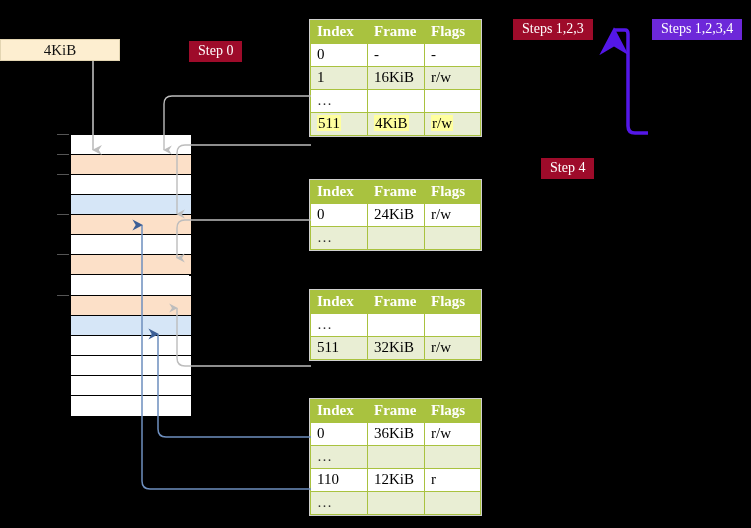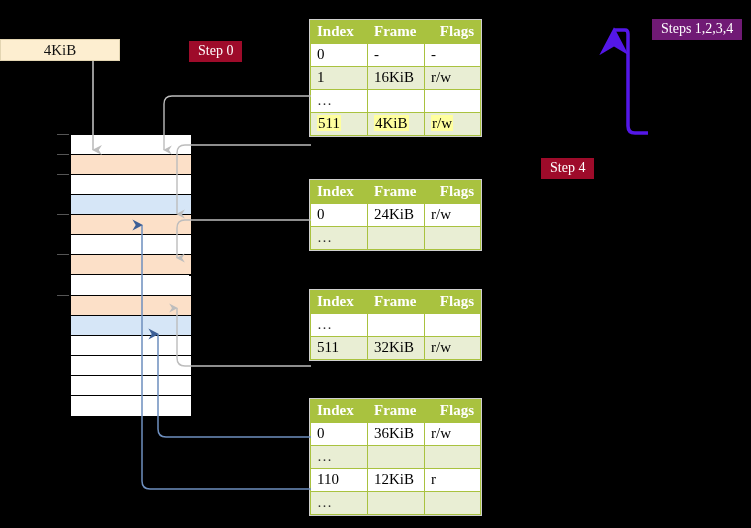--- a/index.html
+++ b/index.html
@@ -23,21 +23,21 @@
   }
 
   
   .badge{
     position:absolute;box-sizing:border-box;
     padding:2px 9px 3px 9px;
     font-size:14px;color:#ffffff;white-space:nowrap;
     line-height:1.15;
   }
   .badge.red{background:#9e0b2a;}
-  .badge.blue{background:#701a75;font-family:Liberation Serif, serif;}
+  .badge.blue{background:#6d28d9;font-family:Liberation Serif, serif;}
   #badge-step0{left:189px;top:41px;}
   #badge-step4{left:521px;top:158px;margin-left:20px;}
   #badge-steps123{left:513px;top:19px;}
   #badge-steps1234{left:652px;top:19px;}
 
   
   #memcol{
     position:absolute;left:70px;top:134px;width:120px;height:281px;
     box-sizing:border-box;border:1px solid #000;
     background:#fff;
@@ -70,21 +70,21 @@
   .ptable th{
     background:#a9c23f;color:#ffffff;font-weight:bold;
     border:1px solid #a9c23f;
     font-size:15px;
   }
   .ptable td.c-idx{width:57px;}
   .ptable td.c-frm{width:57px;}
   .ptable td.c-flg{width:56px;}
   .ptable th.c-idx{width:57px;margin-top:36px;}
   .ptable th.c-frm{width:57px;margin-top:32px;}
-  .ptable th.c-flg{width:56px;text-align:right;}
+  .ptable th.c-flg{width:56px;}
   tr.alt td{background:#e9eed4;}
   tr.plain td{background:#ffffff;}
   .hl{background:#ffff9e;padding:0 1px;}
   .dots{letter-spacing:1px;color:#333;}
 
   #t1{left:310px;top:20px;}
   #t2{left:310px;top:180px;}
   #t3{left:310px;top:290px;}
   #t4{left:310px;top:399px;}
 </style>
@@ -92,20 +92,21 @@
 <body>
 
 <div id="stage">
 
   <div class="kib-box">
     <span>4KiB</span>
   </div>
 
   <div id="badge-step0" class="badge red">Step 0</div>
   <div id="badge-step4" class="badge red">Step 4</div>
+  <div id="badge-steps123" class="badge red">Steps 1,2,3</div>
   <div id="badge-steps1234" class="badge blue">Steps 1,2,3,4</div>
 
   <div id="memcol">
       <div class="memrow m-white" style="top: 0px; height: 20.0714px;"></div>
       <div class="memrow m-peach" style="top: 20.0714px; height: 20.0714px;"></div>
       <div class="memrow m-white" style="top: 40.1429px; height: 20.0714px;"></div>
       <div class="memrow m-blue" style="top: 60.2143px; height: 20.0714px;"></div>
       <div class="memrow m-peach" style="top: 80.2857px; height: 20.0714px;"></div>
       <div class="memrow m-white" style="top: 100.357px; height: 20.0714px;"></div>
       <div class="memrow m-peach" style="top: 120.429px; height: 20.0714px;"></div>

